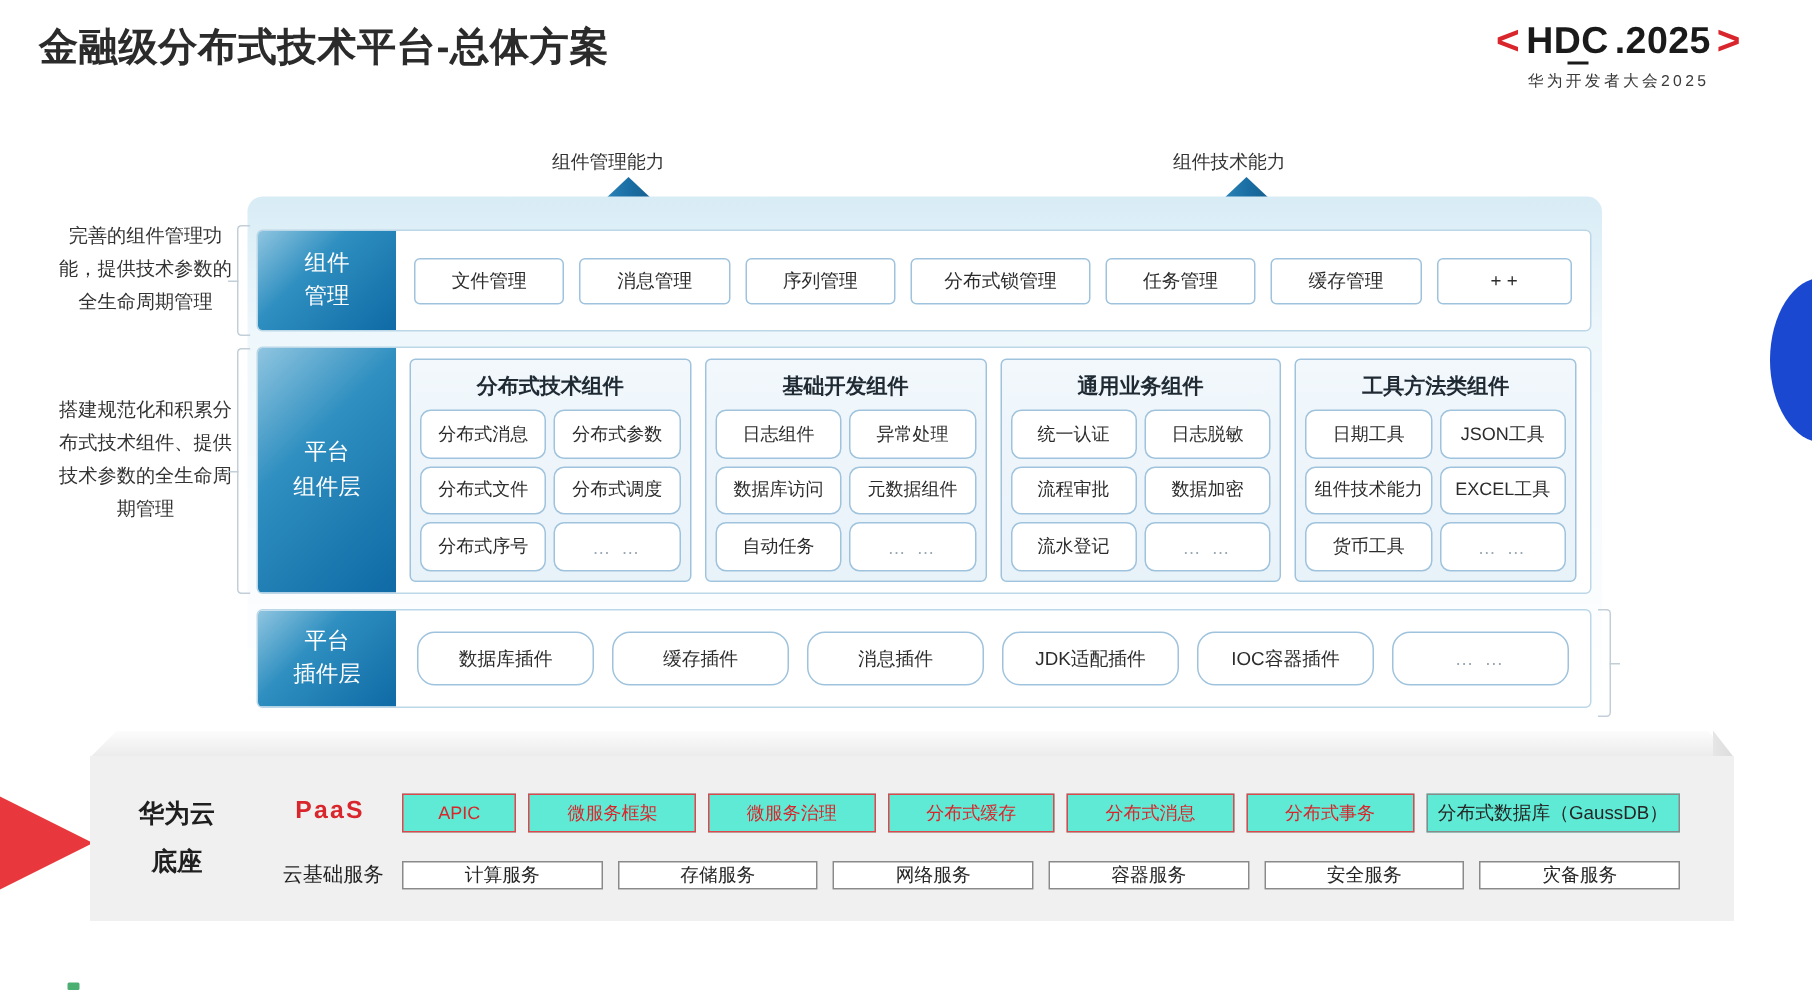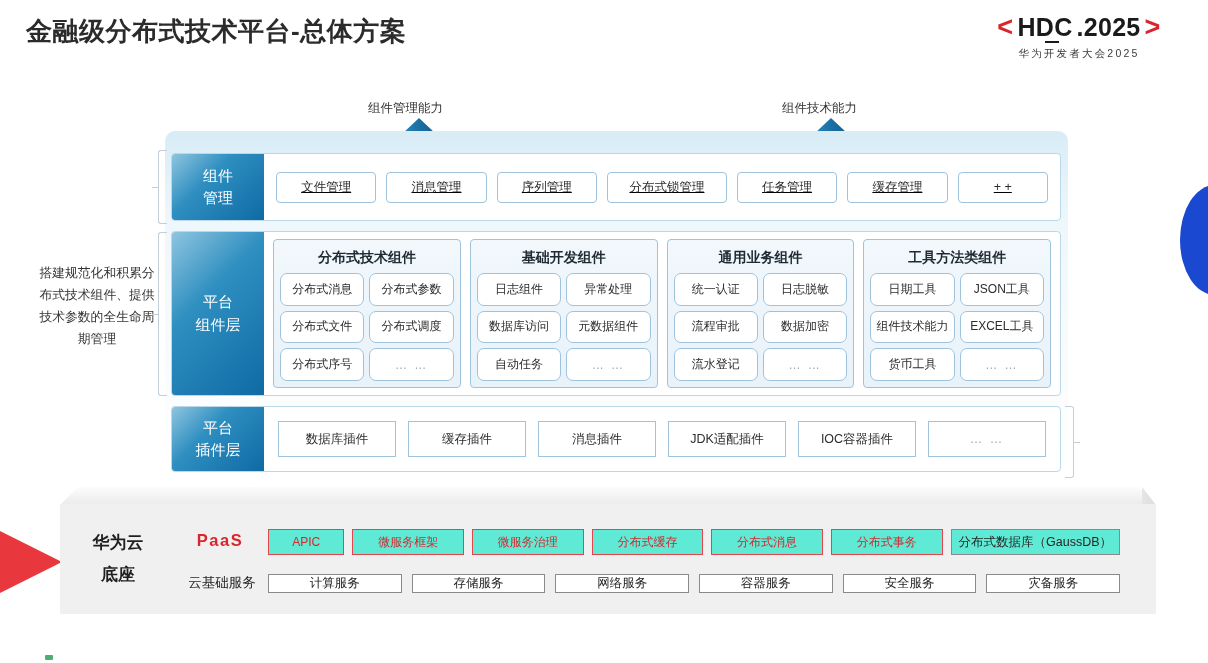--- a/index.html
+++ b/index.html
@@ -88,21 +88,21 @@
     align-items: center; justify-content: center;
     color: #ffffff; font-size: 15px; line-height: 1.5;
     background: linear-gradient(135deg, #8fc5e0 0%, #2f8fc0 38%, #0f6aa5 100%);
   }
   .layer-body {
     flex: 1 1 auto; display: flex; align-items: center;
   }
 
   
   #row-mgmt { left: 171px; top: 153px; width: 890px; height: 68px; }
-  #row-mgmt .layer-body { padding: 0 12px; gap: 10px; text-decoration: underline; }
+  #row-mgmt .layer-body { padding: 0 12px; gap: 10px; }
   .chip {
     flex: 1 1 0; height: 31px;
     display: flex; align-items: center; justify-content: center;
     background: #ffffff;
     border: 1px solid #9fc3dd; border-radius: 4px;
     font-size: 12.5px; color: #2c2c2c; white-space: nowrap;
   }
 
   
   #row-comp { left: 171px; top: 231px; width: 890px; height: 165px; }
@@ -127,21 +127,21 @@
     font-size: 12px; color: #2c2c2c; white-space: nowrap; min-height: 27px;
   }
   .cell.dots { color: #9aa8b3; letter-spacing: 2px; }
 
   
   #row-plug { left: 171px; top: 406px; width: 890px; height: 66px; }
   #row-plug .layer-body { padding: 0 14px; gap: 12px; }
   .chip2 {
     flex: 1 1 0; height: 36px;
     display: flex; align-items: center; justify-content: center;
-    background: #ffffff; border: 1px solid #9fc3dd; border-radius: 0;
+    background: #ffffff; border: 1px solid #9fc3dd; border-radius: 12px;
     font-size: 12.5px; color: #2c2c2c; white-space: nowrap;
   }
   .chip2.dots { color: #9aa8b3; letter-spacing: 2px; }
 
   
   .side-note {
     position: absolute; width: 118px;
     font-size: 12.8px; line-height: 1.72; color: #333;
     text-align: center;
   }
@@ -256,20 +256,21 @@
     <polygon points="17,0 34,16 25,16 25,46 9,46 9,16 0,16" fill="url(#ag1)"></polygon>
   </svg>
 
   <div class="arrow-label" style="left:782px; top:100px;">组件技术能力</div>
   <svg class="up-arrow" style="left:814px; top:118px;" viewBox="0 0 34 46">
     <polygon points="17,0 34,16 25,16 25,46 9,46 9,16 0,16" fill="url(#ag1)"></polygon>
   </svg>
 
   <div class="backdrop"></div>
 
+  <div class="side-note" style="left:38px; top:146px;">完善的组件管理功能，提供技术参数的全生命周期管理</div>
   <div class="bracket" style="left:158px; top:150px; width:9px; height:74px;"></div>
 
   <div class="side-note" style="left:38px; top:262px;">搭建规范化和积累分布式技术组件、提供技术参数的全生命周期管理</div>
   <div class="bracket" style="left:158px; top:232px; width:9px; height:164px;"></div>
 
   <div class="bracket-r" style="left:1065px; top:406px; width:9px; height:72px;"></div>
 
   <div class="layer" id="row-mgmt">
     <div class="layer-tab">
       <span>组件</span>

